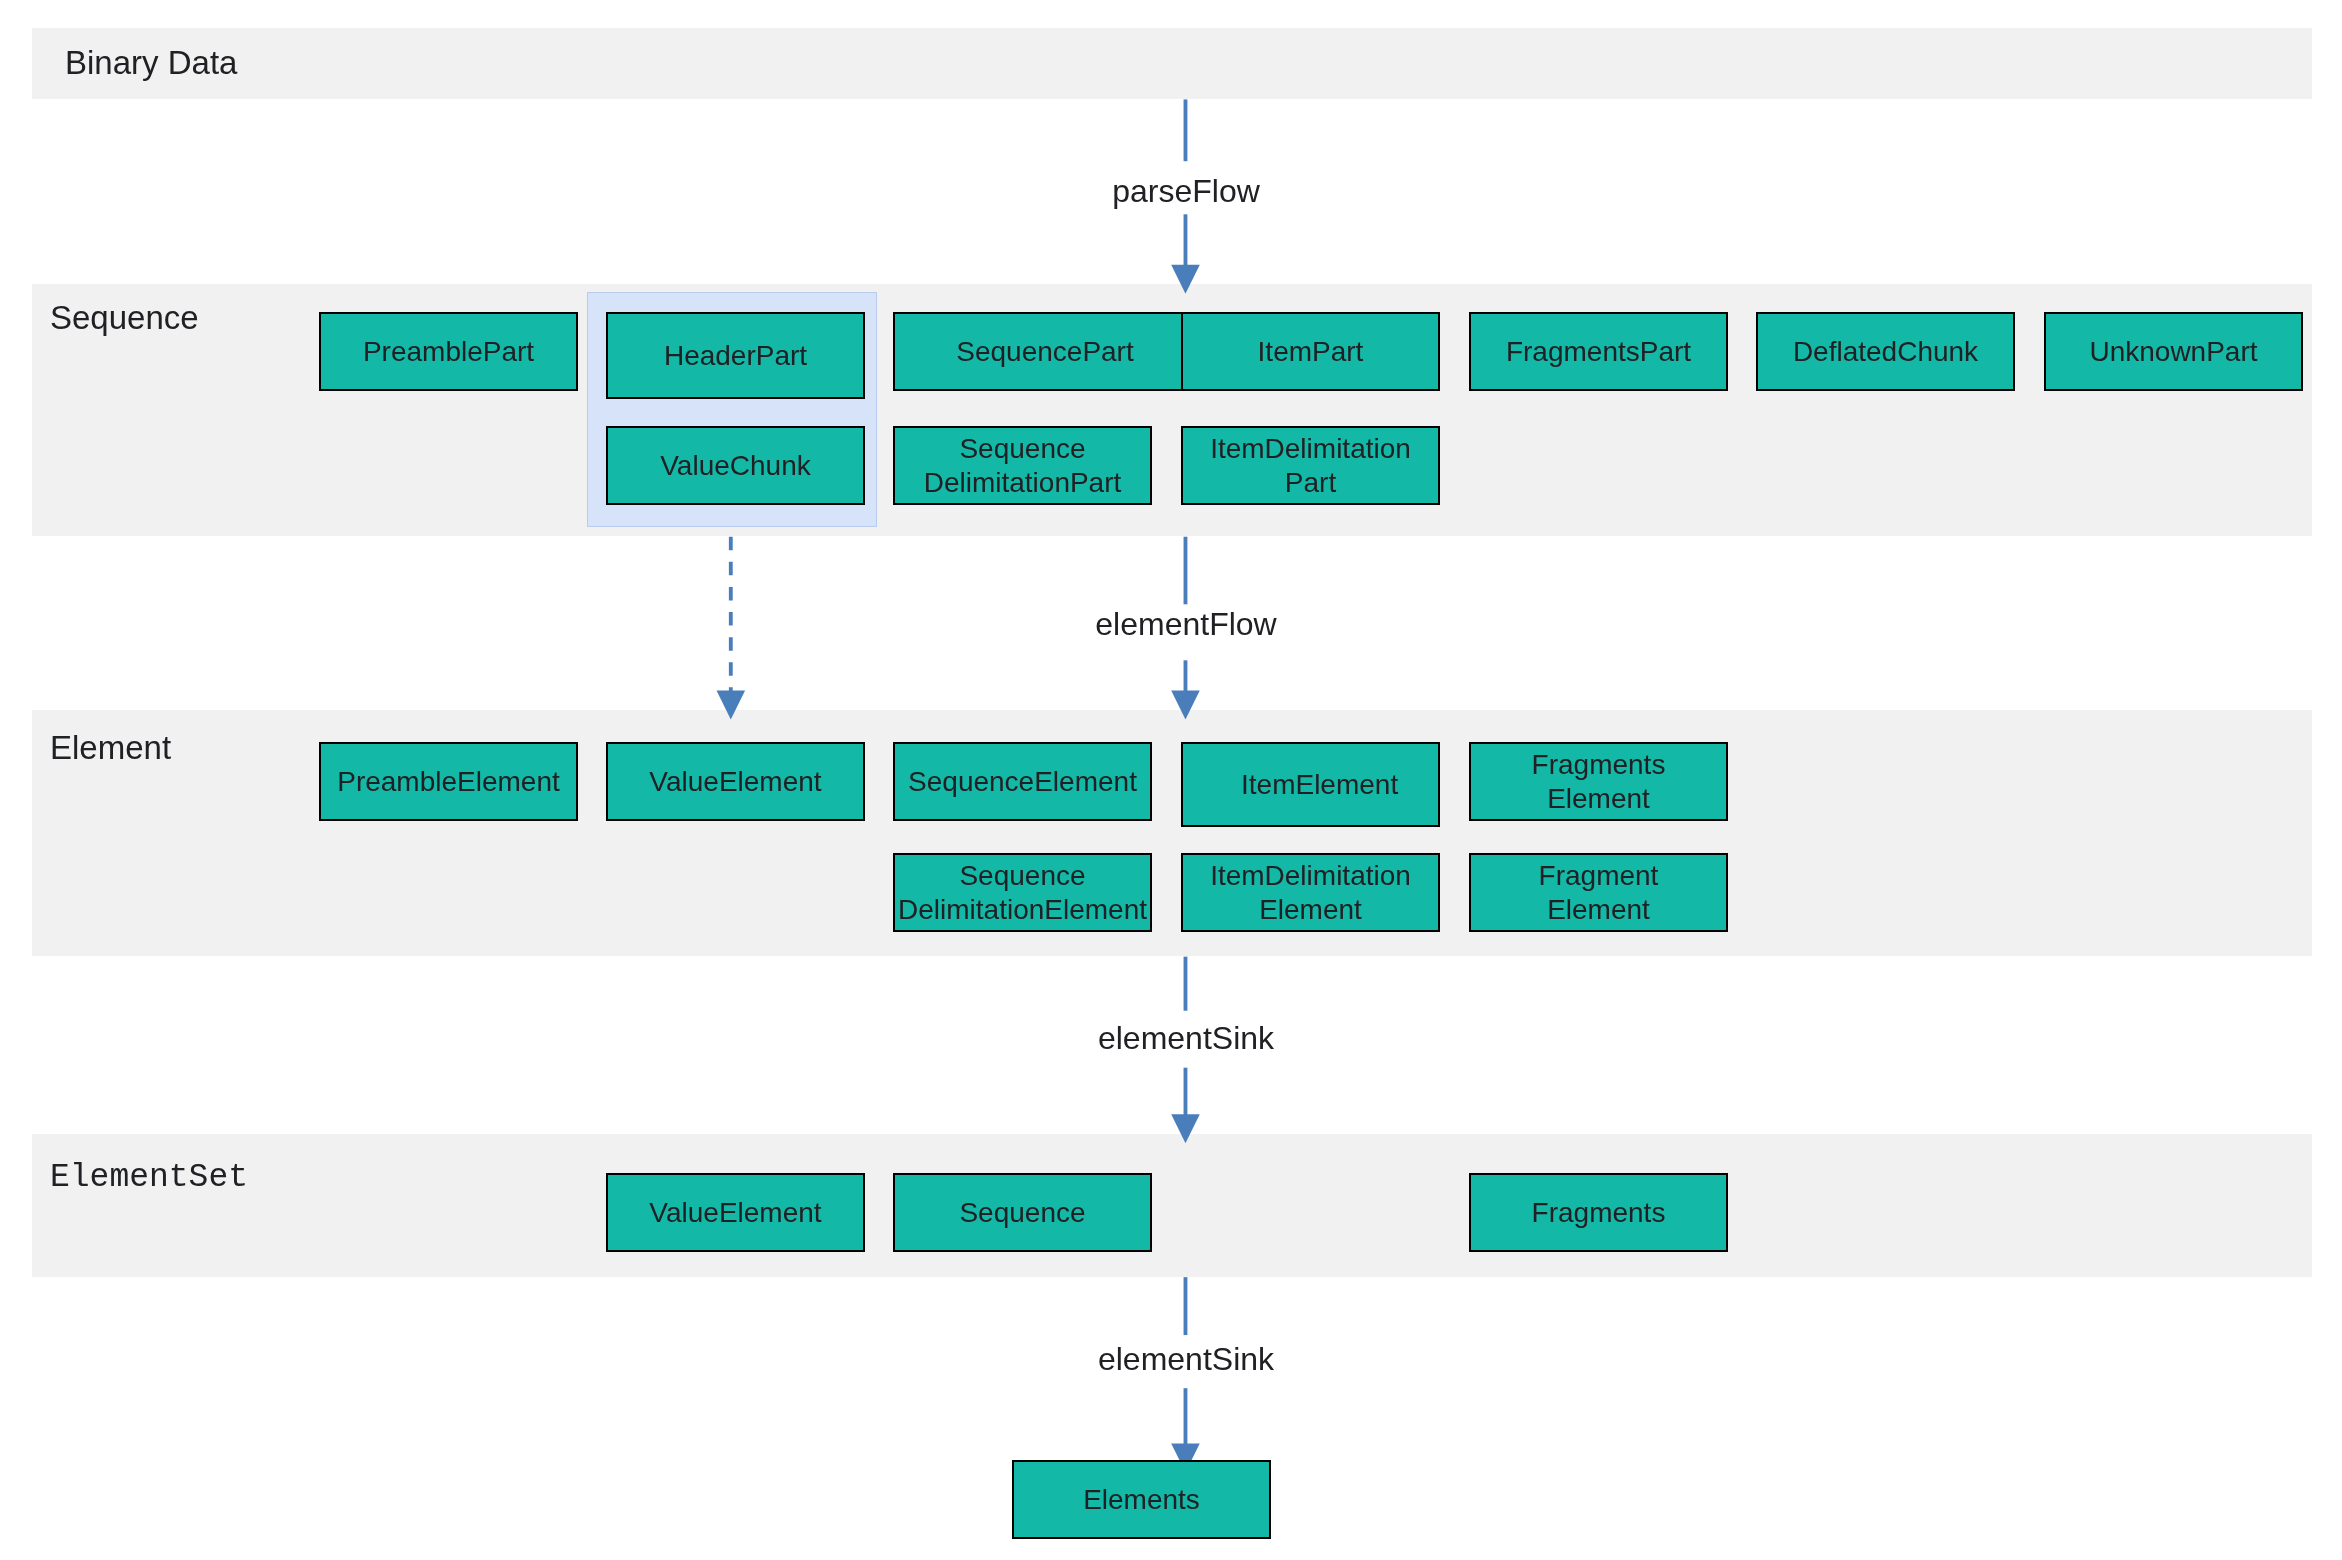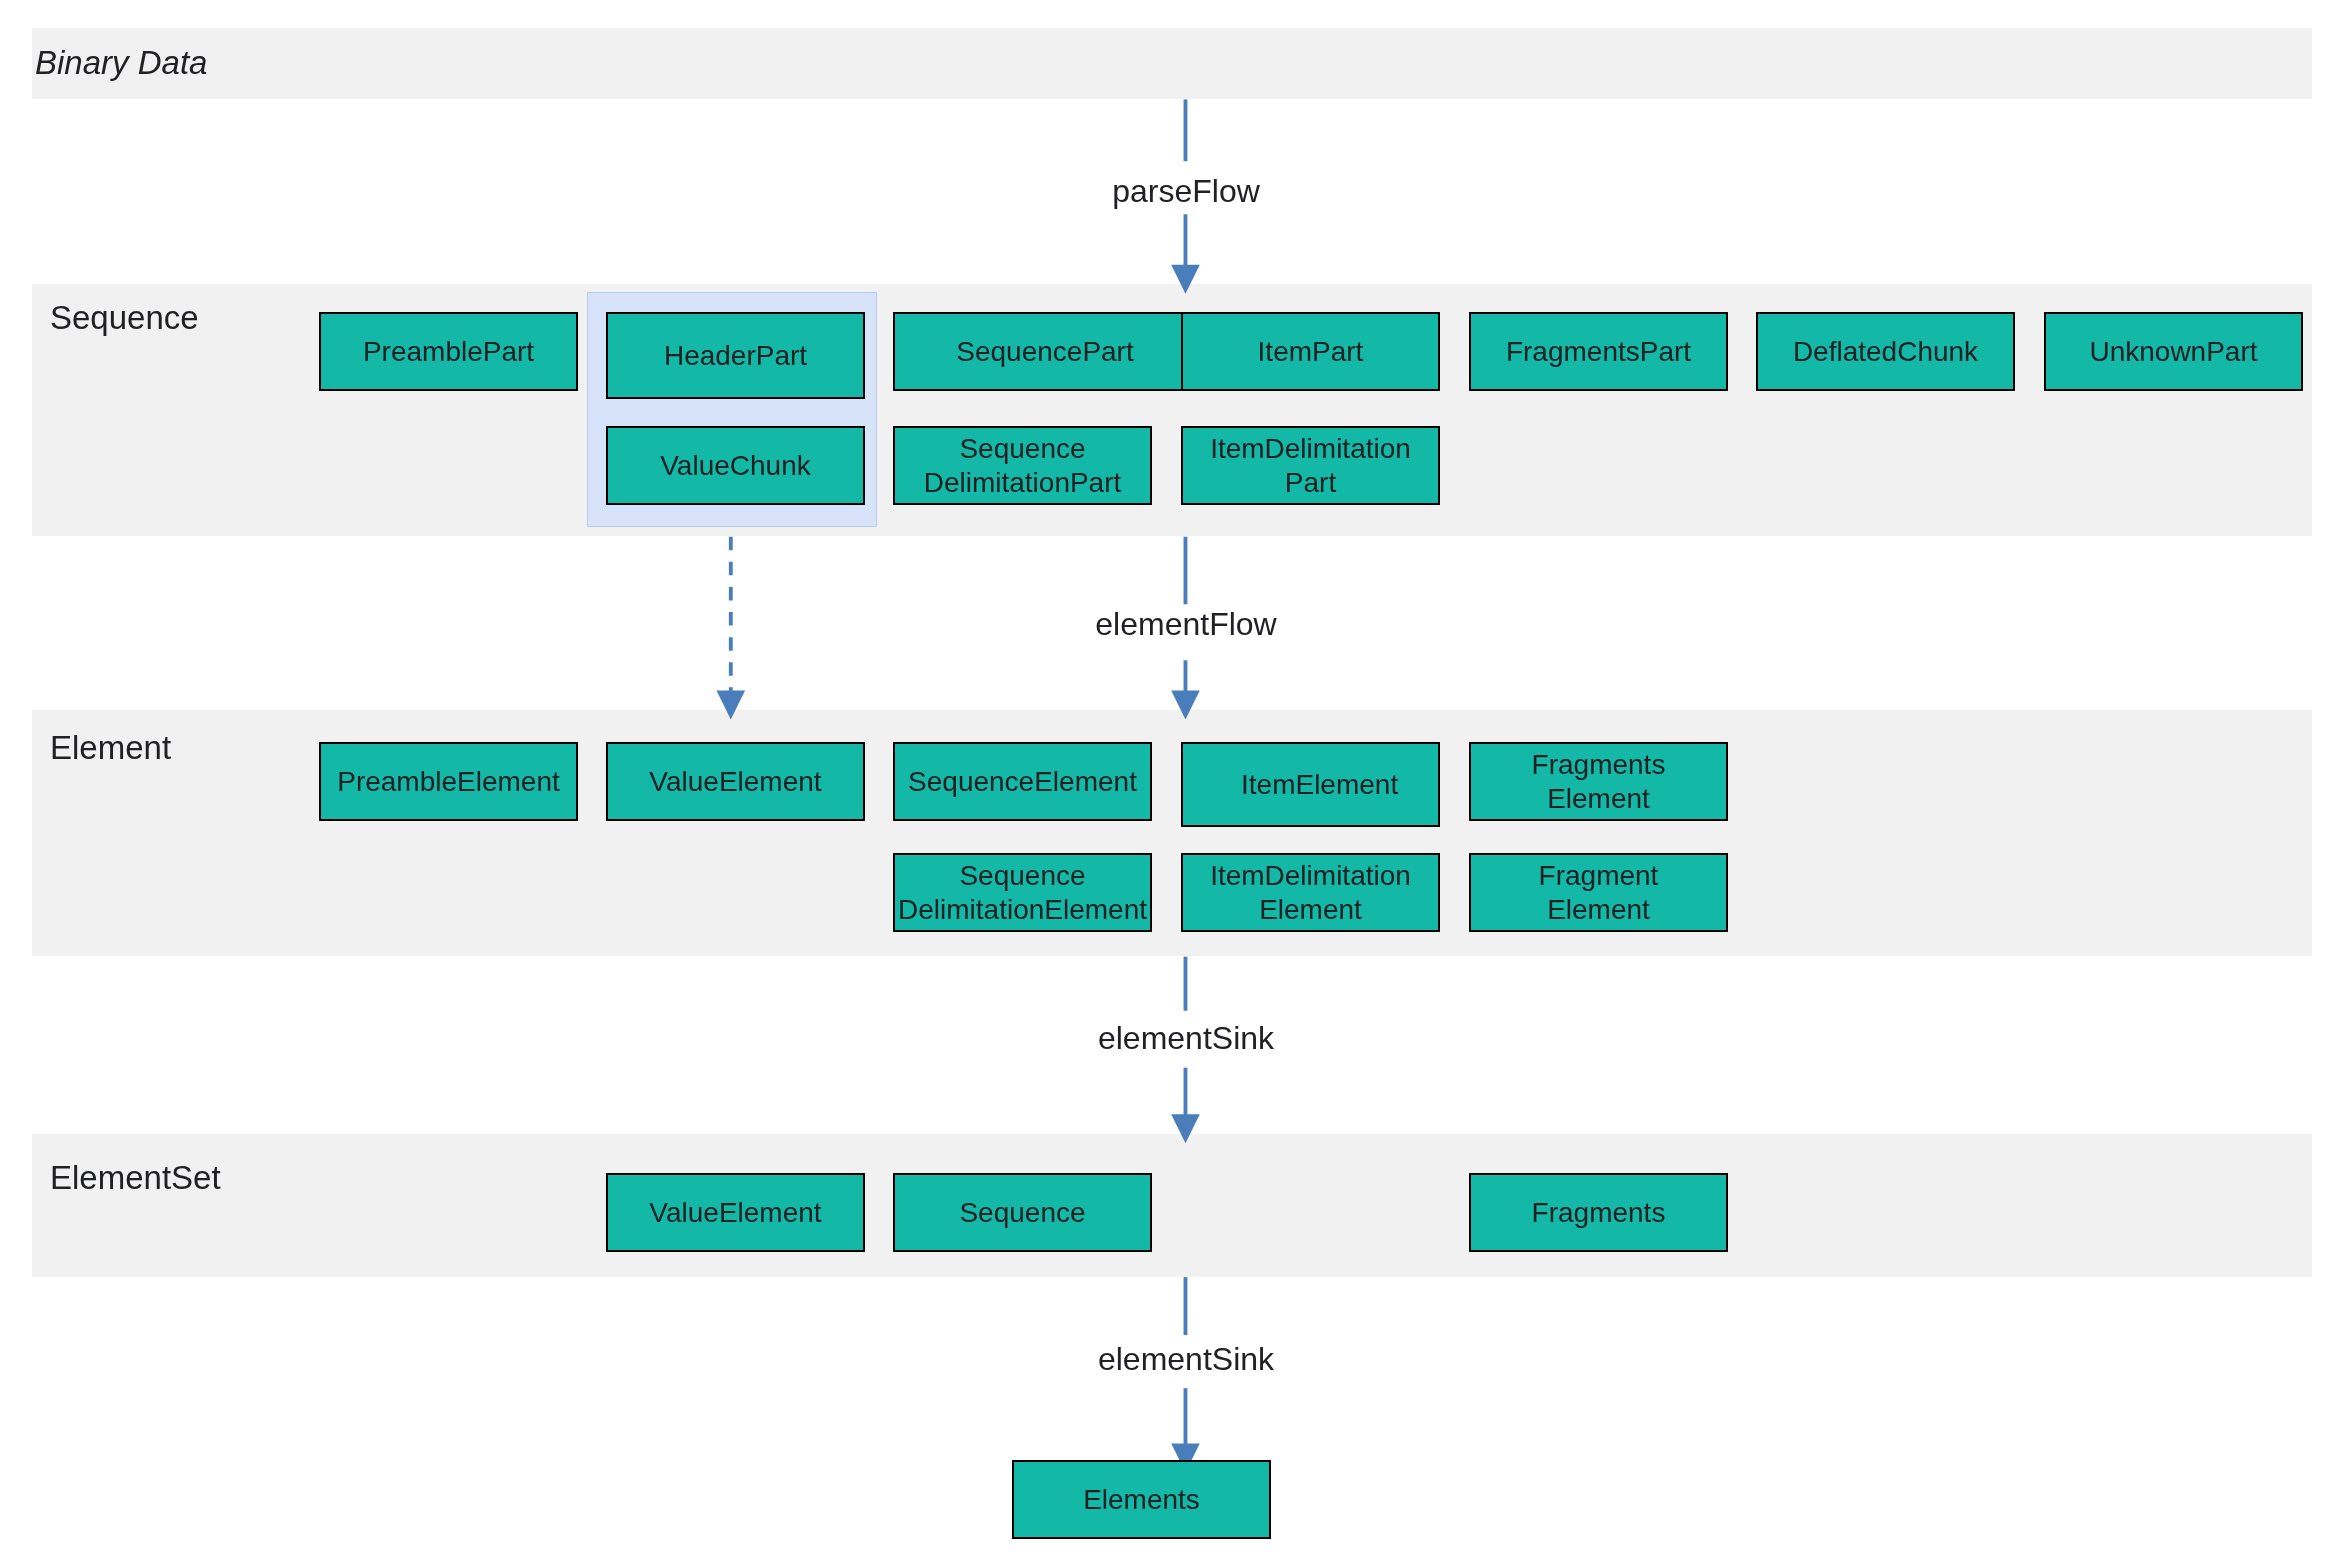--- a/index.html
+++ b/index.html
@@ -67,24 +67,24 @@
 </head>
 <body>
 
 <div id="stage">
 
   <div class="band" style="left:32px; top:28px; width:2280px; height:71px;"></div>
   <div class="band" style="left:32px; top:284px; width:2280px; height:252px;"></div>
   <div class="band" style="left:32px; top:710px; width:2280px; height:246px;"></div>
   <div class="band" style="left:32px; top:1134px; width:2280px; height:143px;"></div>
 
-  <div class="band-label" style="left:35px; top:46px;font-style:italic;">Binary Data</div>
+  <div class="band-label" style="left:65px; top:46px;">Binary Data</div>
   <div class="band-label" style="left:50px; top:301px;">Sequence</div>
   <div class="band-label" style="left:50px; top:731px;">Element</div>
-  <div class="band-label" style="left:50px; top:1161px;">ElementSet</div>
+  <div class="band-label" style="left:50px; top:1161px;font-family:Liberation Mono, monospace;">ElementSet</div>
 
   <div class="highlight" style="left:587px; top:292px; width:290px; height:235px;"></div>
 
   <svg class="arrow-svg" viewBox="0 0 2426 1616">
     <defs>
       <marker id="arrowhead" markerWidth="9" markerHeight="9" refX="4.2" refY="4.5" orient="auto" markerUnits="strokeWidth">
         <path d="M0.5,0.8 L8,4.5 L0.5,8.2 z" fill="#4a7ebb"></path>
       </marker>
     </defs>
 

